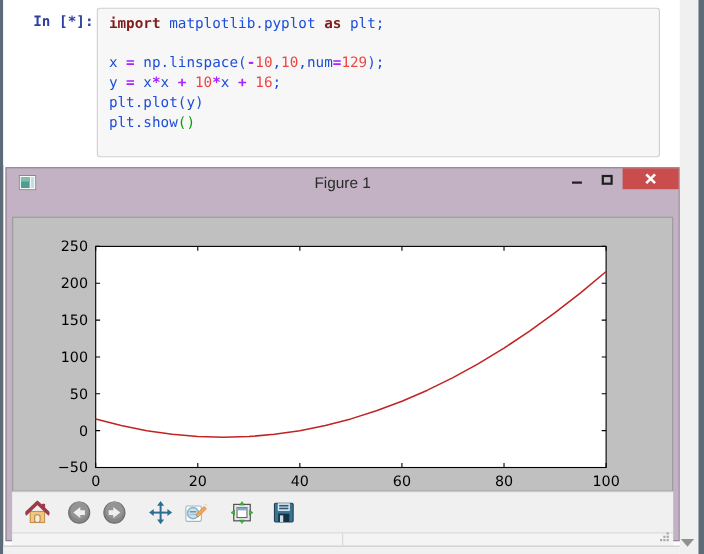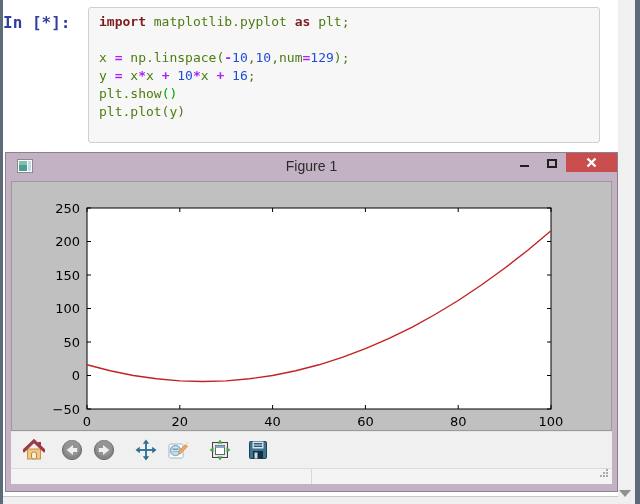--- a/index.html
+++ b/index.html
@@ -10,38 +10,38 @@
   .right-area { position:absolute; right:0; top:0; bottom:0; width:22px; background:#f0f0f0;
                 border-right:5px solid #5d6b79; }
   .scroll-arrow { position:absolute; right:4px; bottom:7px; width:0; height:0;
                   border-left:6px solid transparent; border-right:6px solid transparent;
                   border-top:7px solid #909090; }
   .bottom-strip { position:absolute; left:3px; right:22px; bottom:0; height:8px;
                   background:#f0f0f0; border-top:1px solid #c9c9c9; }
 
   
   .cell-row { position:absolute; left:3px; top:0; width:615px; height:150px; background:#fff; }
-  .prompt { position:absolute; left:0; top:13px; width:82px; 
-            font-family:"DejaVu Sans Mono", monospace; font-size:16px; font-weight:bold;
+  .prompt { position:absolute; left:0; top:13px; width:82px; text-align:right;
+            font-family:"DejaVu Sans Mono", monospace; font-size:13px; font-weight:bold;
             color:#303F9F; white-space:pre; }
   .input-box { position:absolute; left:85px; top:7px; width:512px; min-height:136px;
                background:#f7f7f7; border:1px solid #cfcfcf; border-radius:3px;
                padding:5px 8px 5px 10px; }
   .code-line { font-family:"DejaVu Sans Mono", monospace; font-size:13px; line-height:18px;
                white-space:pre; color:#000; }
   .tok-k { color:#7f1d1d; font-weight:bold; }
   .tok-o { color:#AA22FF; font-weight:bold; }
-  .tok-n { color:#1d4ed8; }
-  .tok-p { color:#4d7c0f; }
+  .tok-n { color:#ef4444; }
+  .tok-p { color:#1d4ed8; }
   .tok-m { color:#00a400; }
 
   
   .fig-window { position:absolute; left:5px; top:152px; width:613px; height:340px;
                 background:#c2b2c3; border:1px solid #8e8092; }
-  .titlebar { position:relative; height:28px; }
+  .titlebar { position:relative; height:44px; }
   .win-icon { position:absolute; left:11px; top:6px; }
   .win-title { position:absolute; left:0; right:0; top:5px; text-align:center;
                font-size:14px; color:#2b2b2b; }
   .cap-btns { position:absolute; right:0; top:0; display:flex; }
   .btn-min, .btn-max { width:28px; height:19px; display:flex; align-items:center; justify-content:center; }
   .glyph-min { width:9px; height:2px; background:#1f1f1f; margin-top:7px; }
   .glyph-max { width:10px; height:9px; border:2px solid #1f1f1f; margin-top:1px; }
   .btn-close { width:51px; height:19px; background:#c94d4d; display:flex; align-items:center; justify-content:center; }
 
   .canvas-wrap { margin:0 5px; height:250px; background:#c0c0c0; border:1px solid #9a9a9a; }
@@ -63,22 +63,22 @@
 <div class="page">
   <div class="left-border"></div>
 
   <div class="cell-row">
     <div class="prompt">In [*]:</div>
     <div class="input-box">
         <div class="code-line"><span class="tok-k">import</span><span class="tok-p"> matplotlib.pyplot </span><span class="tok-k">as</span><span class="tok-p"> plt;</span></div>
         <div class="code-line">&nbsp;</div>
         <div class="code-line"><span class="tok-p">x </span><span class="tok-o">=</span><span class="tok-p"> np.linspace(</span><span class="tok-o">-</span><span class="tok-n">10</span><span class="tok-p">,</span><span class="tok-n">10</span><span class="tok-p">,num</span><span class="tok-o">=</span><span class="tok-n">129</span><span class="tok-p">);</span></div>
         <div class="code-line"><span class="tok-p">y </span><span class="tok-o">=</span><span class="tok-p"> x</span><span class="tok-o">*</span><span class="tok-p">x </span><span class="tok-o">+</span><span class="tok-p"> </span><span class="tok-n">10</span><span class="tok-o">*</span><span class="tok-p">x </span><span class="tok-o">+</span><span class="tok-p"> </span><span class="tok-n">16</span><span class="tok-p">;</span></div>
+        <div class="code-line"><span class="tok-p">plt.plot(y)</span></div>
         <div class="code-line"><span class="tok-p">plt.show</span><span class="tok-m">()</span></div>
-        <div class="code-line"><span class="tok-p">plt.plot(y)</span></div>
       </div>
   </div>
 
   <div class="fig-window">
     <div class="titlebar">
       <span class="win-icon">
         <svg width="16" height="14" viewBox="0 0 16 14">
           <rect x="0.5" y="0.5" width="15" height="13" fill="#fdfdfd" stroke="#8a8a8a"></rect>
           <rect x="2" y="2" width="8" height="10" fill="#4f9c94"></rect>
           <rect x="2" y="2" width="8" height="4" fill="#7fc0a8"></rect>

